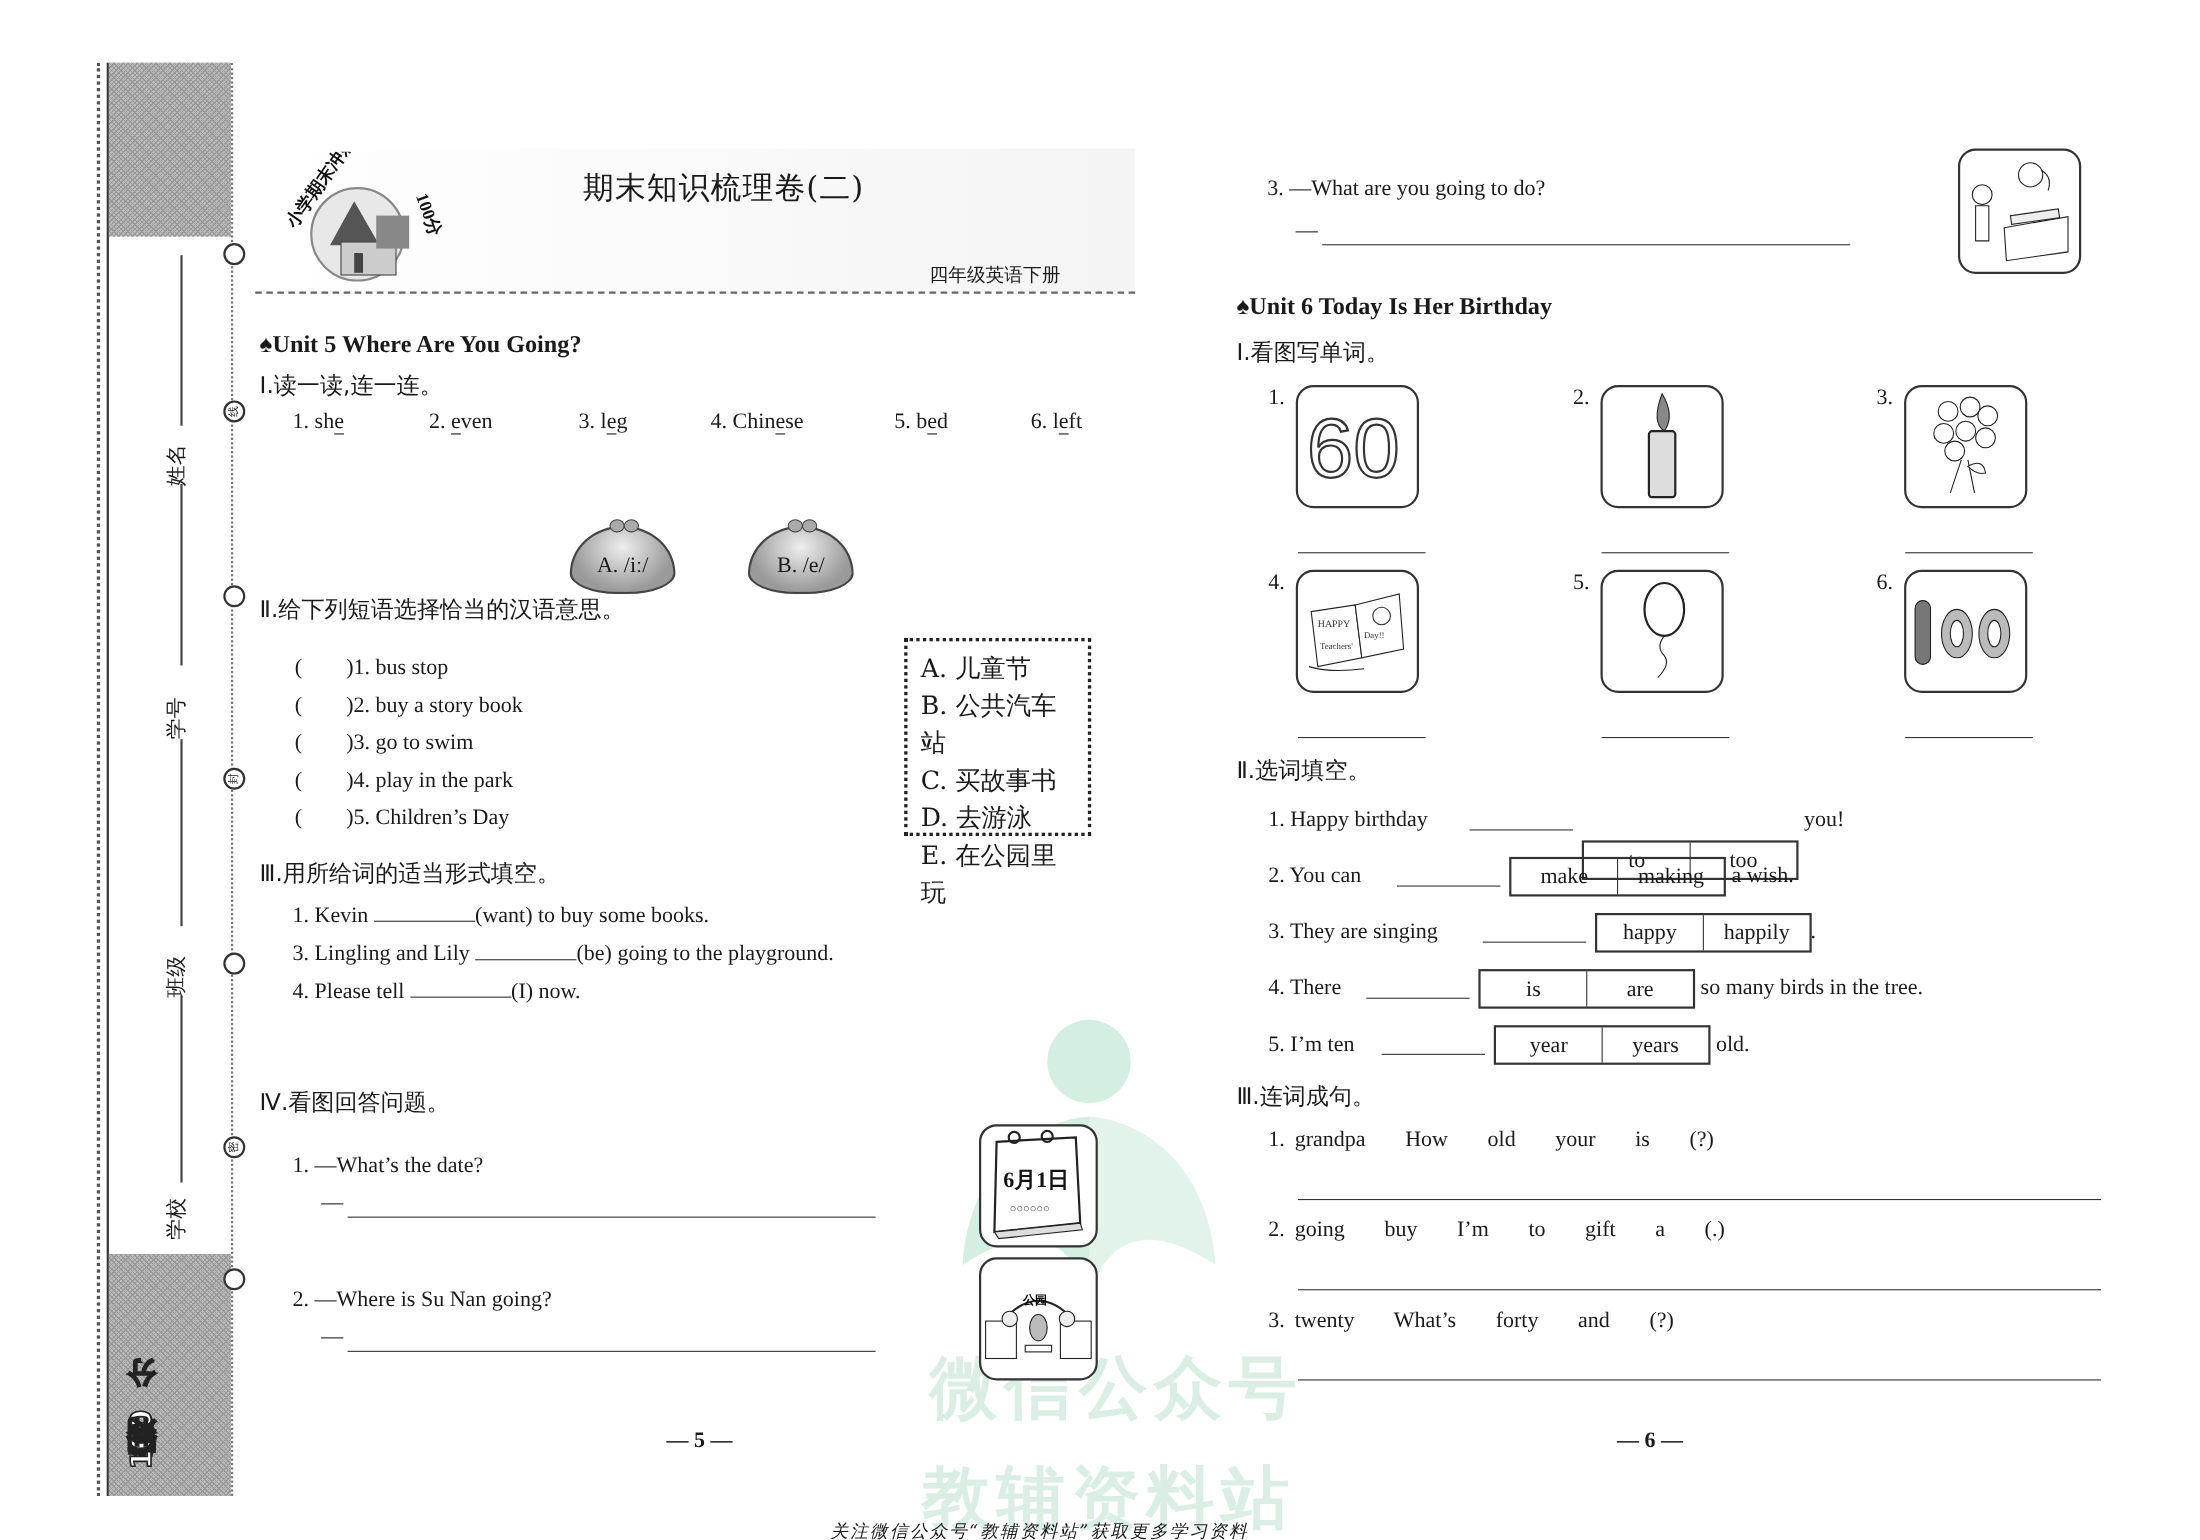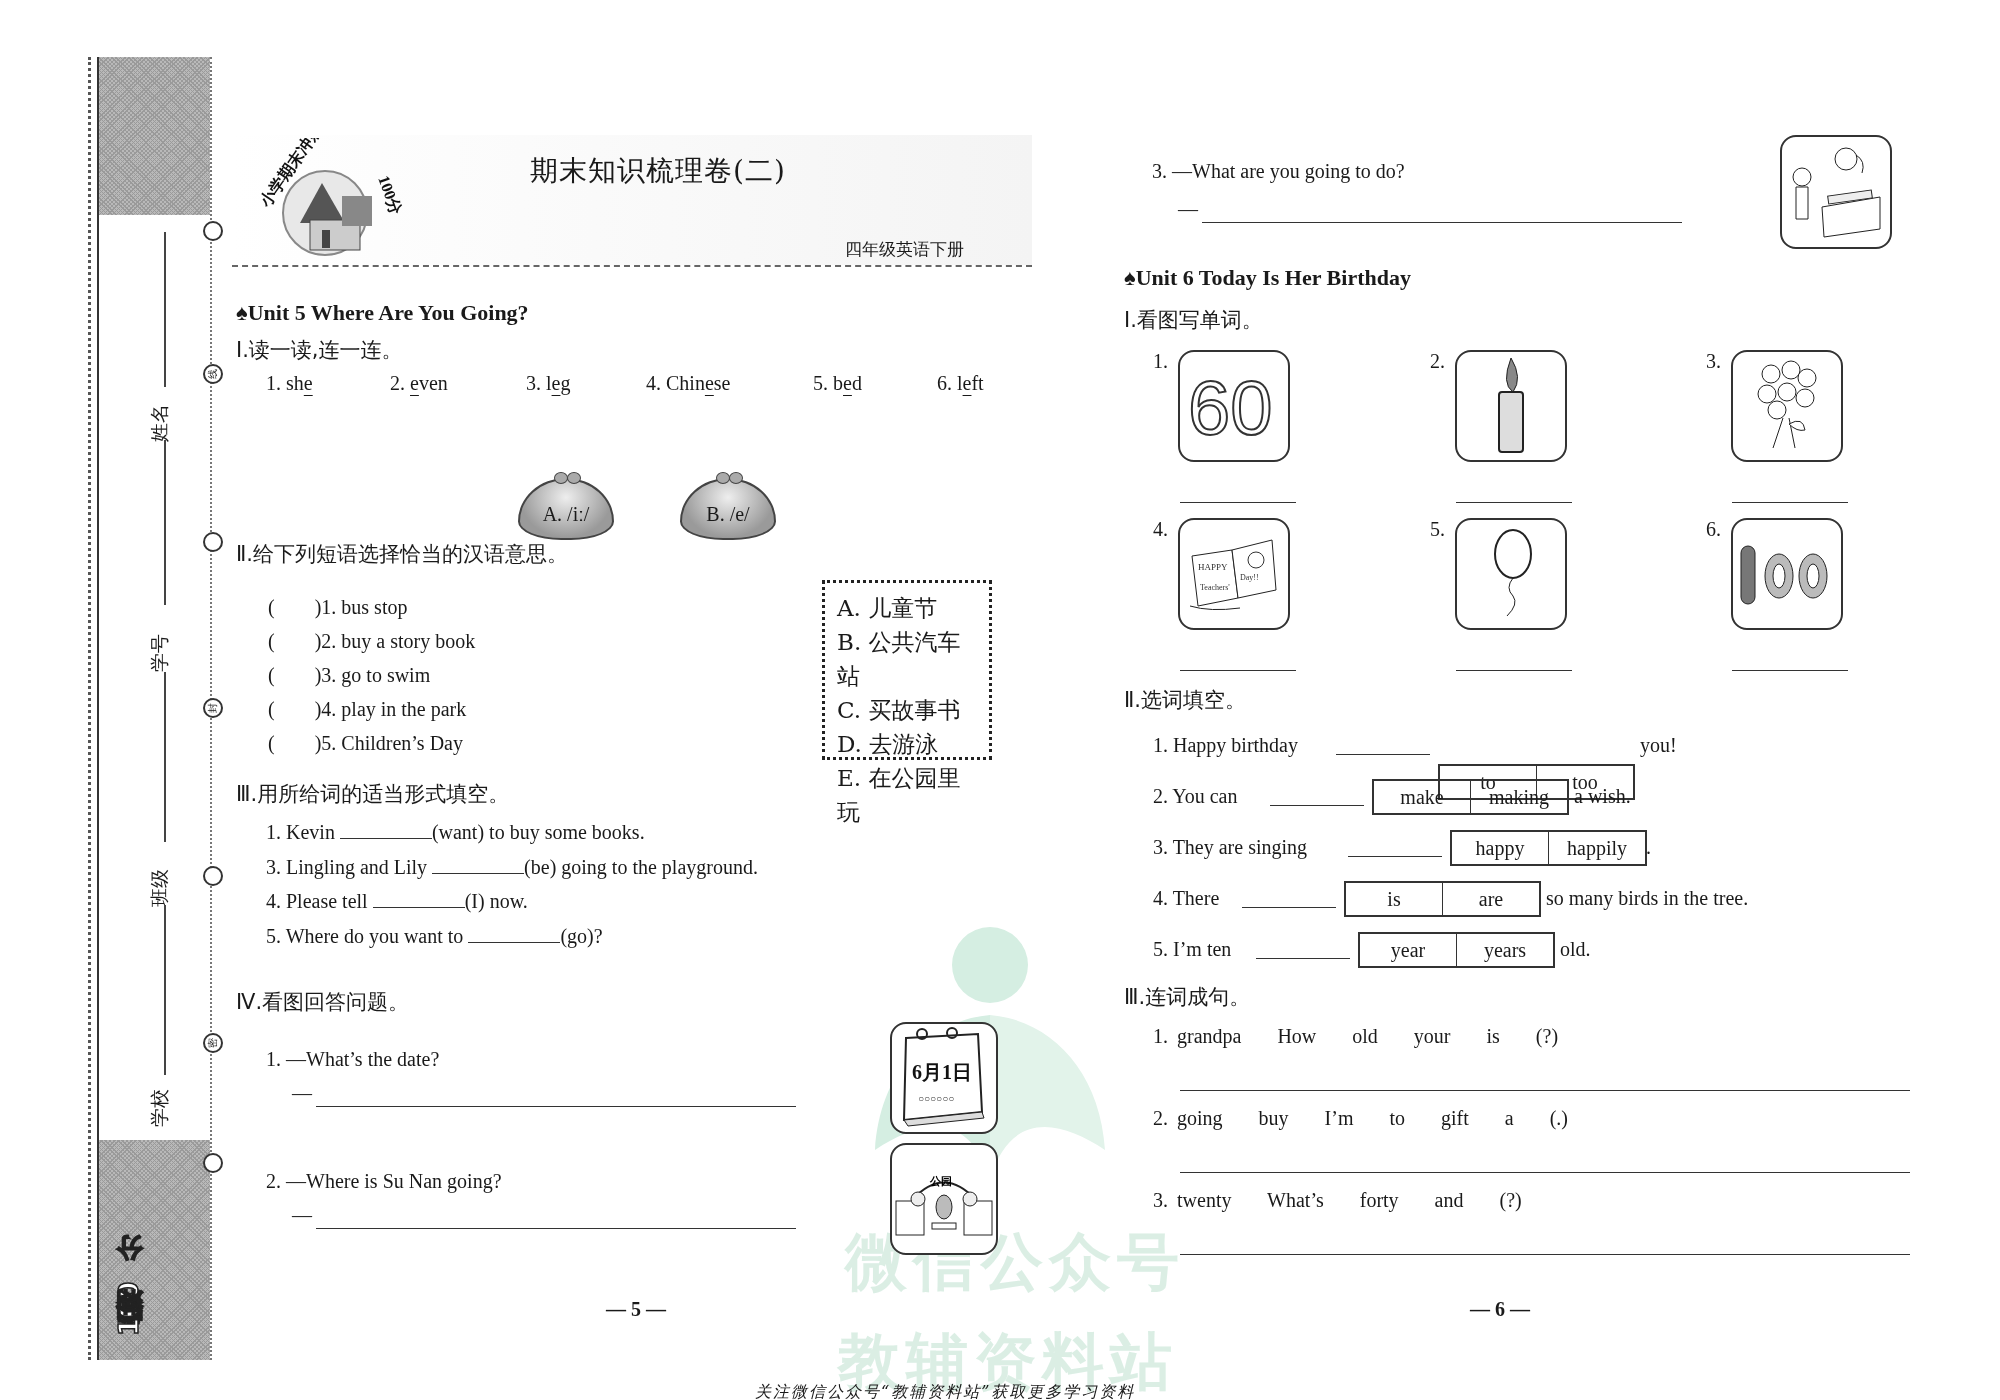--- a/index.html
+++ b/index.html
@@ -127,21 +127,20 @@
     <div>C. 买故事书</div>
     <div>D. 去游泳</div>
     <div>E. 在公园里玩</div>
   </div>
 
   <div class="abs sec-title" style="left:236px;top:780px;">Ⅲ.用所给词的适当形式填空。</div>
   <div class="abs q" style="left:266px;top:815px;line-height:34.5px;">
     <div><span>1. Kevin</span> <span class="blank" style="width:92px"></span><span>(want)</span> <span>to buy some books.</span></div>
     <div><span>3. Lingling and Lily</span> <span class="blank" style="width:92px"></span><span>(be)</span> <span>going to the playground.</span></div>
     <div><span>4. Please tell</span> <span class="blank" style="width:92px"></span><span>(I)</span> <span>now.</span></div>
-    <div><span>5. Where do you want to</span> <span class="blank" style="width:92px"></span><span>(go)?</span> <span></span></div>
   </div>
 
   <div class="abs sec-title" style="left:236px;top:988px;">Ⅳ.看图回答问题。</div>
   <div class="abs q" style="left:266px;top:1048px;">1. —What’s the date?</div>
   <div class="abs q" style="left:292px;top:1082px;">—</div>
   <div class="ans-line" style="left:316px;top:1106px;width:480px;"></div>
   <div class="pic" style="left:890px;top:1022px;width:104px;height:108px;">
     <svg width="104" height="108" viewBox="0 0 104 108">
       <path d="M14 14 L86 10 L90 88 L12 96 Z" fill="#fff" stroke="#222" stroke-width="2"></path>
       <path d="M12 96 L90 88 L92 94 L16 102 Z" fill="#ddd" stroke="#222"></path>

